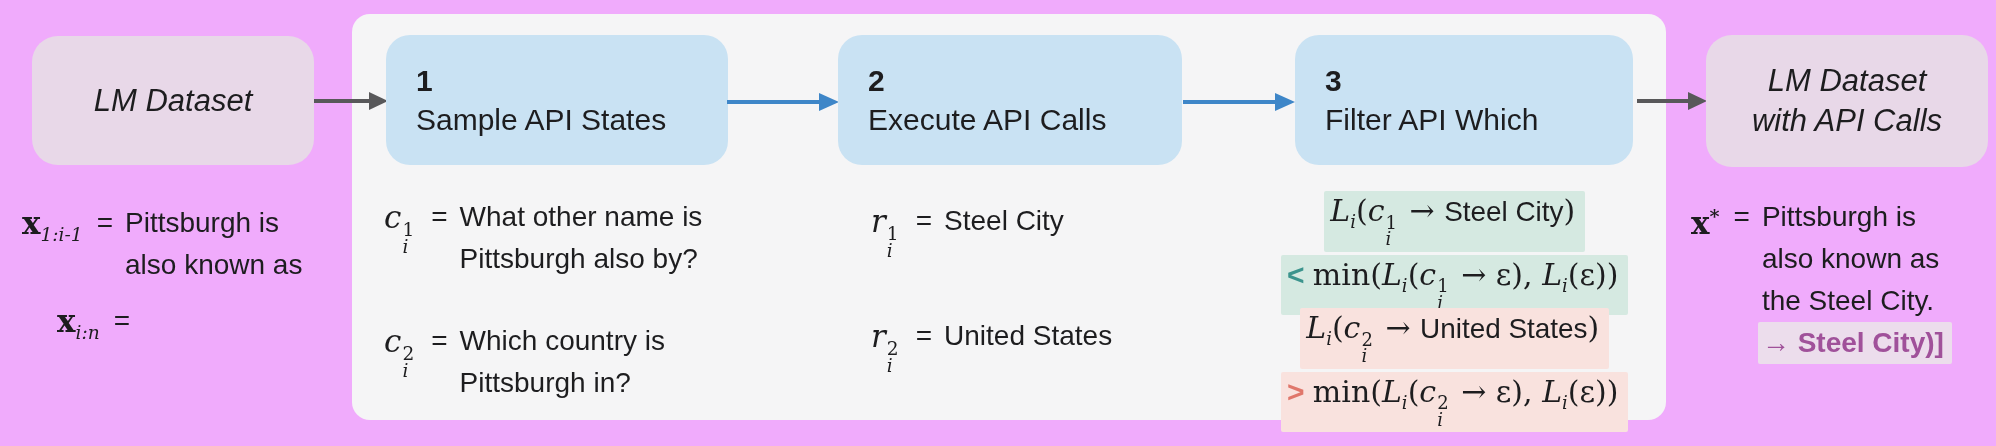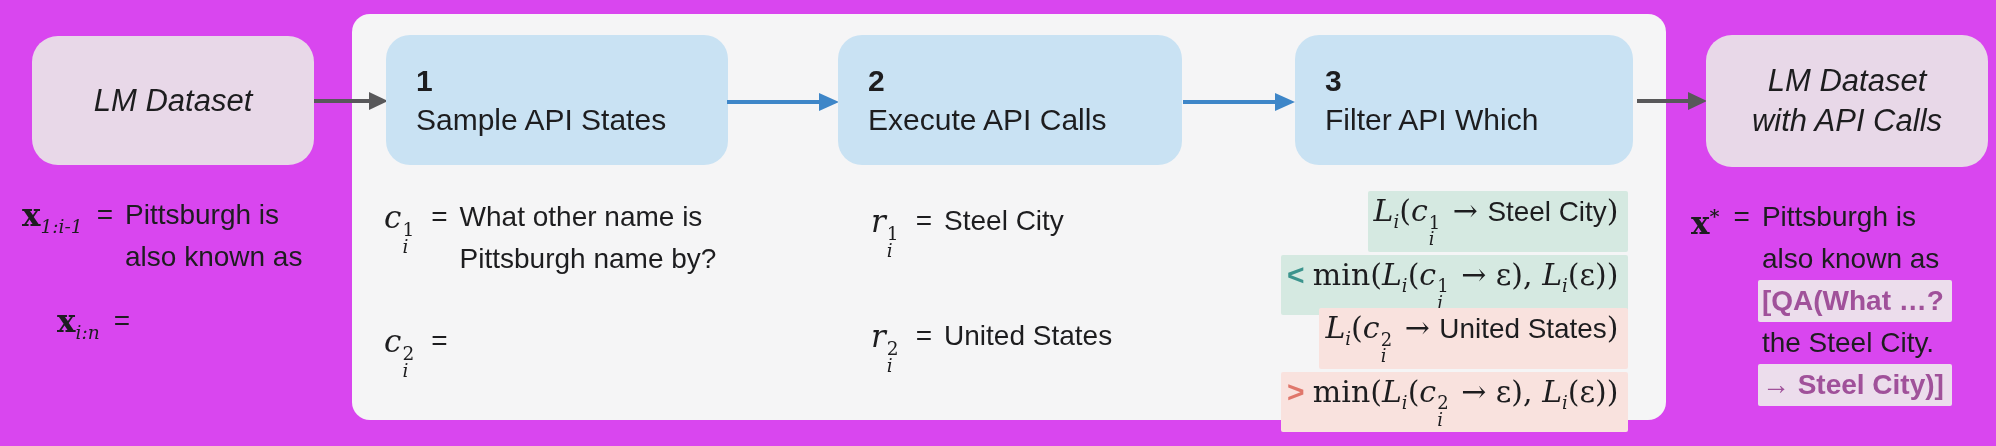--- a/index.html
+++ b/index.html
@@ -5,21 +5,21 @@
   :root{
     --pink_box:#e8d8e8; --blue_box:#c9e2f3; --panel:#f5f5f6;
     --arrow_blue:#3e86c8; --arrow_gray:#58585a;
     --keep_bg:#d5e9e1; --keep_cmp:#3c948d;
     --discard_bg:#f9e2de; --discard_cmp:#e0776b;
     --api_call_bg:#ecddec; --api_call_text:#a0519a;
     --ink:#1d1d1f;
   }
   html,body{margin:0;padding:0;background:#ffffff;}
   .canvas{
-    position:relative; width:1996px; height:446px; background:#d946ef;
+    position:relative; width:1996px; height:446px; background:#f0abfc;
     font-family:"Liberation Sans",sans-serif; color:var(--ink);
     overflow:hidden;
   }
   
   .panel{
     position:absolute; left:352px; top:14px; width:1314px; height:406px;
     background:var(--panel); border-radius:18px;
   }
   .node{
     position:absolute; display:flex; align-items:center; justify-content:center;
@@ -51,21 +51,21 @@
   .seg-lt{color:var(--keep_cmp); font-weight:bold; font-family:"Liberation Sans",sans-serif;}
   .seg-gt{color:var(--discard_cmp); font-weight:bold; font-family:"Liberation Sans",sans-serif;}
   .seg-sub{font-family:"DejaVu Serif",serif; font-style:italic; font-size:0.60em; vertical-align:-0.38em; letter-spacing:0;}
   .seg-sup{font-family:"DejaVu Serif",serif; font-weight:bold; font-size:0.62em; vertical-align:0.55em;}
   .ss{display:inline-flex; flex-direction:column; align-items:flex-start;
       vertical-align:-0.42em; line-height:0.92; font-size:0.60em;
       font-family:"DejaVu Serif",serif; margin:0 3px 0 1px;}
   .ss-sup{font-style:normal;}
   .ss-sub{font-style:italic;}
   
-  .filter-block{position:absolute; display:flex; flex-direction:column; gap:3px; align-items:flex-end;}
+  .filter-block{position:absolute; display:flex; flex-direction:column; gap:3px; align-items:center;}
   .hl{font-family:"DejaVu Serif",serif; font-size:30px; line-height:36px;
       padding:2px 10px 4px 6px; border-radius:2px; white-space:nowrap;}
   .hl.keep{background:var(--keep_bg);}
   .hl.discard{background:var(--discard_bg);}
   
   .hl-api{display:inline-block; background:var(--api_call_bg); color:var(--api_call_text);
       font-weight:bold; padding:0 8px 0 4px; margin-left:-4px; border-radius:2px;}
 </style>
 </head>
 <body>
@@ -113,50 +113,54 @@
     <polygon points="51,2 70,11 51,20" fill="#58585a"></polygon>
   </svg>
 
   <div class="node output">
     <span>
       <span>LM Dataset</span><br>
       <span>with API Calls</span>
     </span>
   </div>
 
-  <div class="math-row" style="left:22px; top:194px;">
+  <div class="math-row" style="left:22px; top:202px;">
     <span class="formula"><span class="seg-bx">x</span><span class="seg-sub">1:i-1</span></span>
     <span class="eq">=</span>
     <div class="lines">
       <div>Pittsburgh is</div>
       <div>also known as</div>
     </div>
   </div>
   <div class="math-row" style="left:57px; top:300px;">
     <span class="formula"><span class="seg-bx">x</span><span class="seg-sub">i:n</span></span>
     <span class="eq">=</span>
   </div>
 
   <div class="math-row" style="left:384px; top:196px;">
     <span class="formula"><span class="seg-v">c</span><span class="ss">
           <span class="ss-sup">1</span>
           <span class="ss-sub">i</span>
         </span></span>
     <span class="eq">=</span>
     <div class="lines">
       <div>What other name is</div>
-      <div>Pittsburgh name by?</div>
+      <div>Pittsburgh also by?</div>
     </div>
   </div>
   <div class="math-row" style="left:384px; top:320px;">
     <span class="formula"><span class="seg-v">c</span><span class="ss">
           <span class="ss-sup">2</span>
           <span class="ss-sub">i</span>
         </span></span>
     <span class="eq">=</span>
+    <div class="lines">
+      <div>Which country is</div>
+      <div>Pittsburgh in?</div>
+    </div>
   </div>
 
   <div class="math-row" style="left:871px; top:200px;">
     <span class="formula"><span class="seg-v">r</span><span class="ss">
           <span class="ss-sup">1</span>
           <span class="ss-sub">i</span>
         </span></span>
     <span class="eq">=</span>
     <div class="lines">
       <div>Steel City</div>
@@ -193,19 +197,18 @@
           <span class="ss-sub">i</span>
         </span><span class="seg-m"> → ε), </span><span class="seg-v">L</span><span class="seg-sub">i</span><span class="seg-m">(ε))</span></span>
   </div>
 
   <div class="math-row" style="left:1691px; top:196px;">
     <span class="formula"><span class="seg-bx">x</span><span class="seg-sup">*</span></span>
     <span class="eq">=</span>
     <div class="lines">
       <div>Pittsburgh is</div>
       <div>also known as</div>
-      <div><span class="hl-api">[QA(What …?</span></div>
       <div>the Steel City.</div>
       <div><span class="hl-api">→ Steel City)]</span></div>
     </div>
   </div>
 
 </div>
 
 </body></html>

